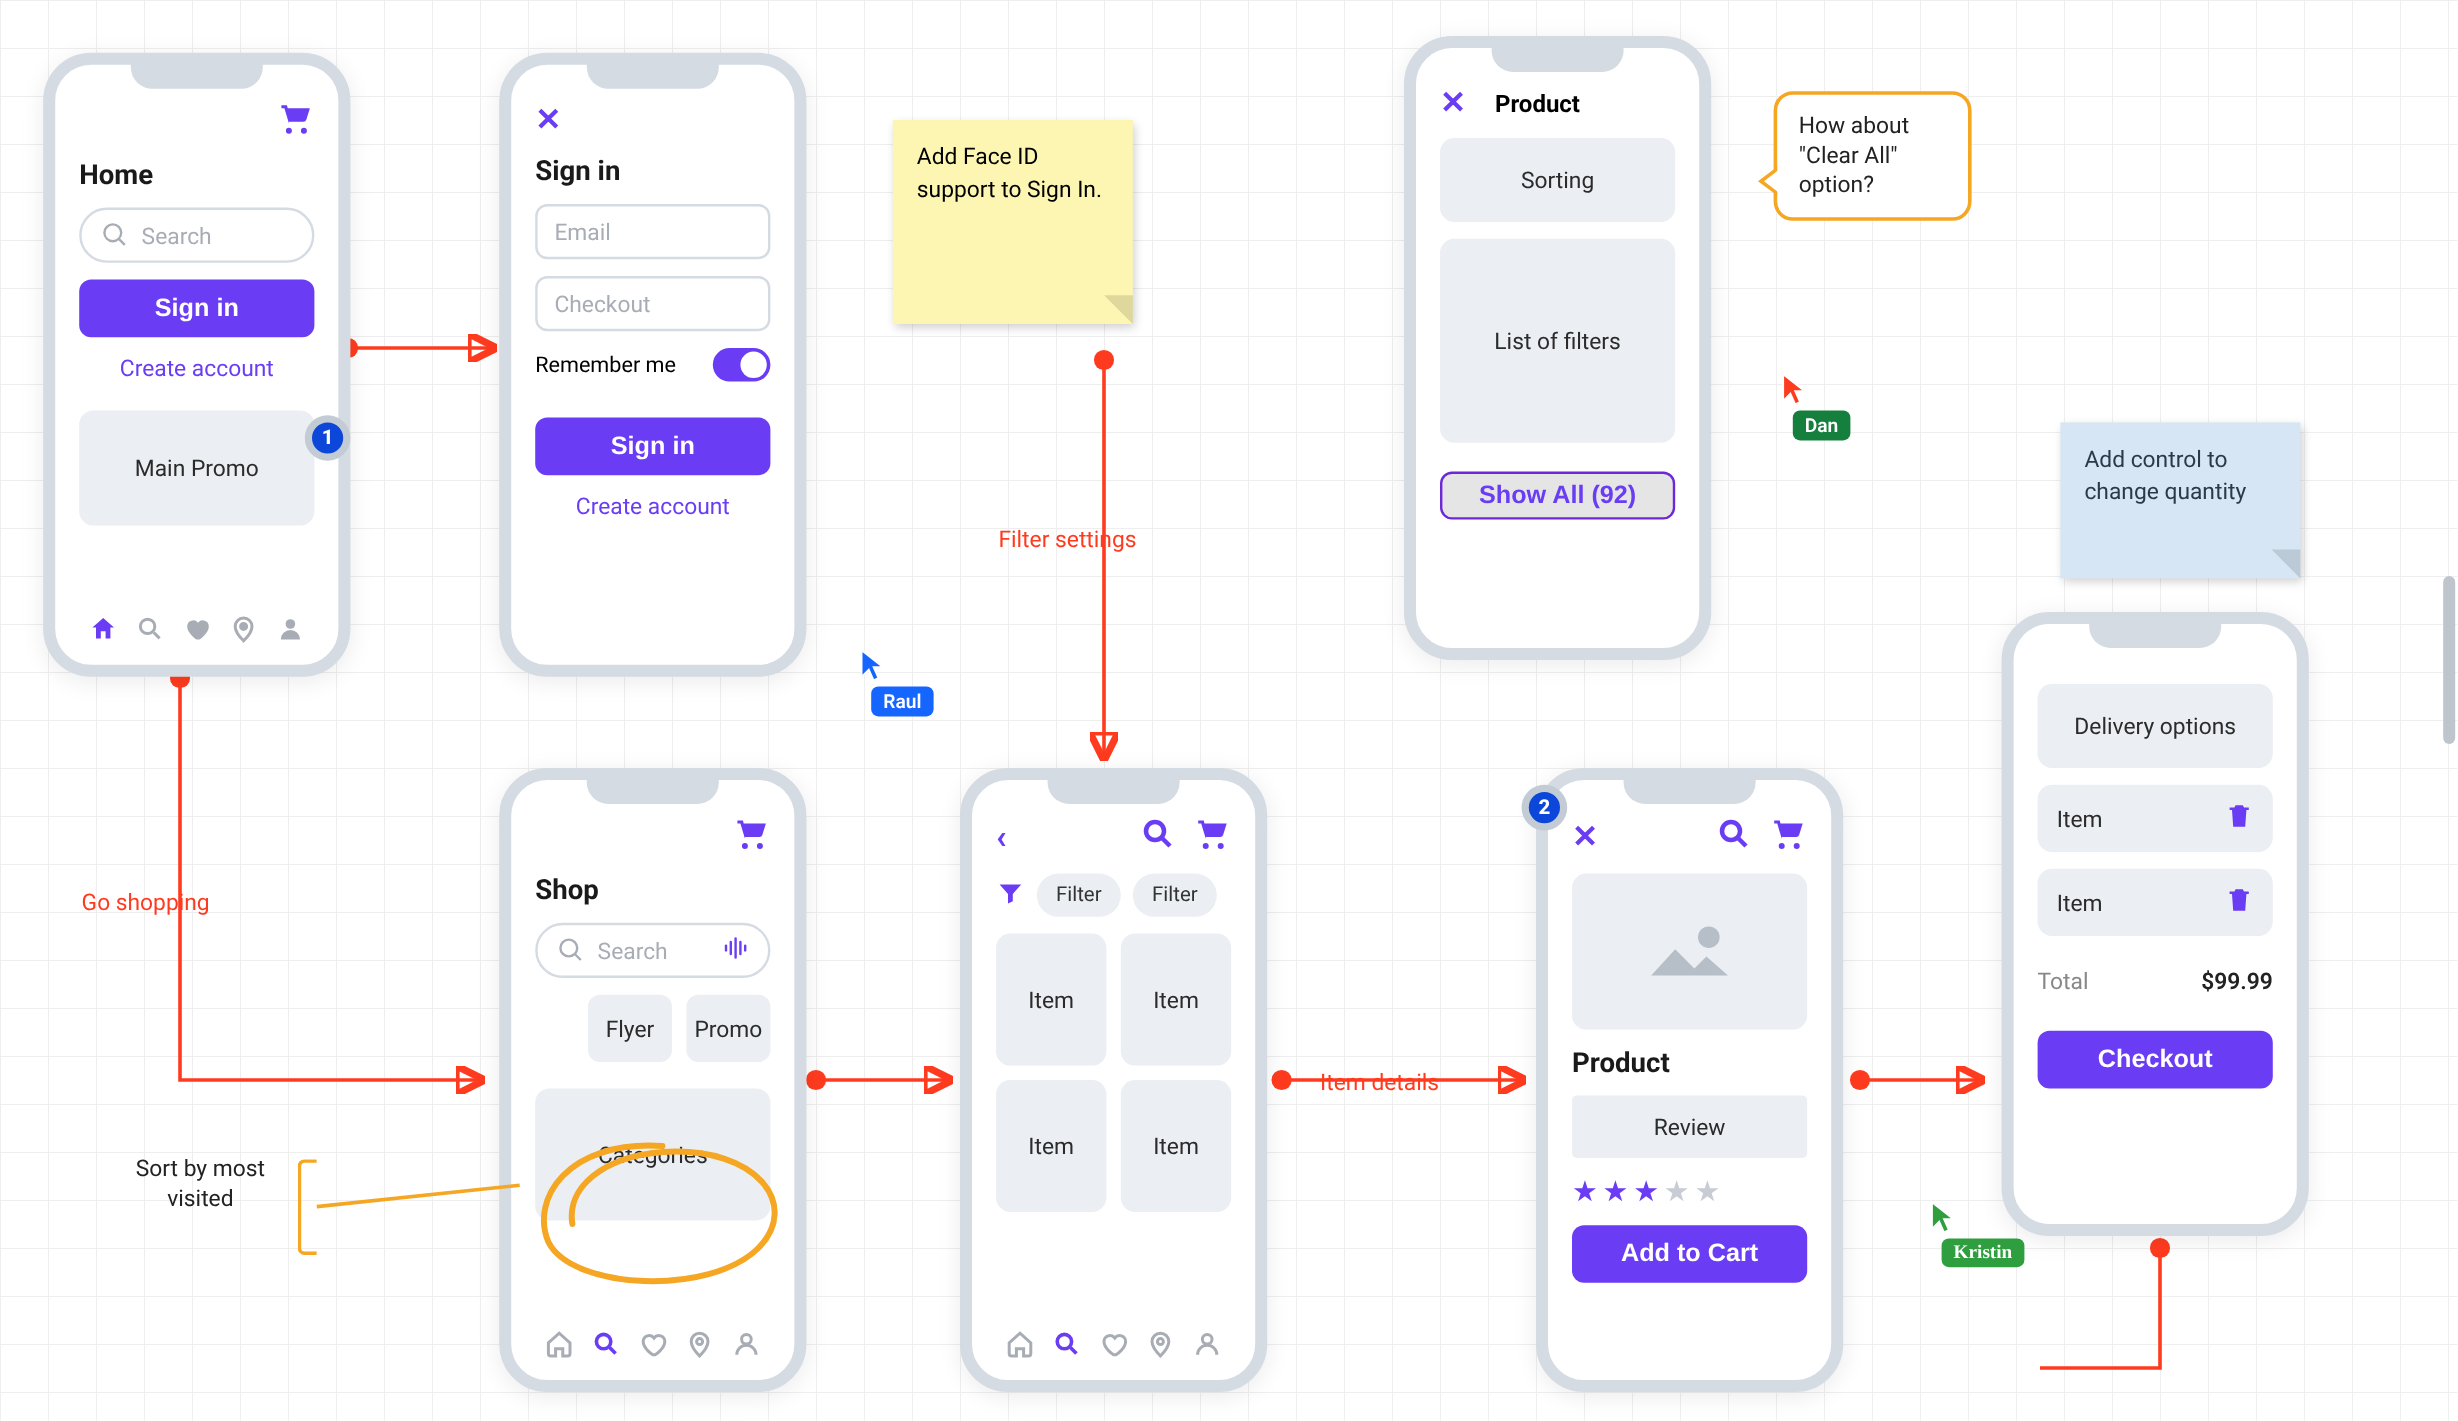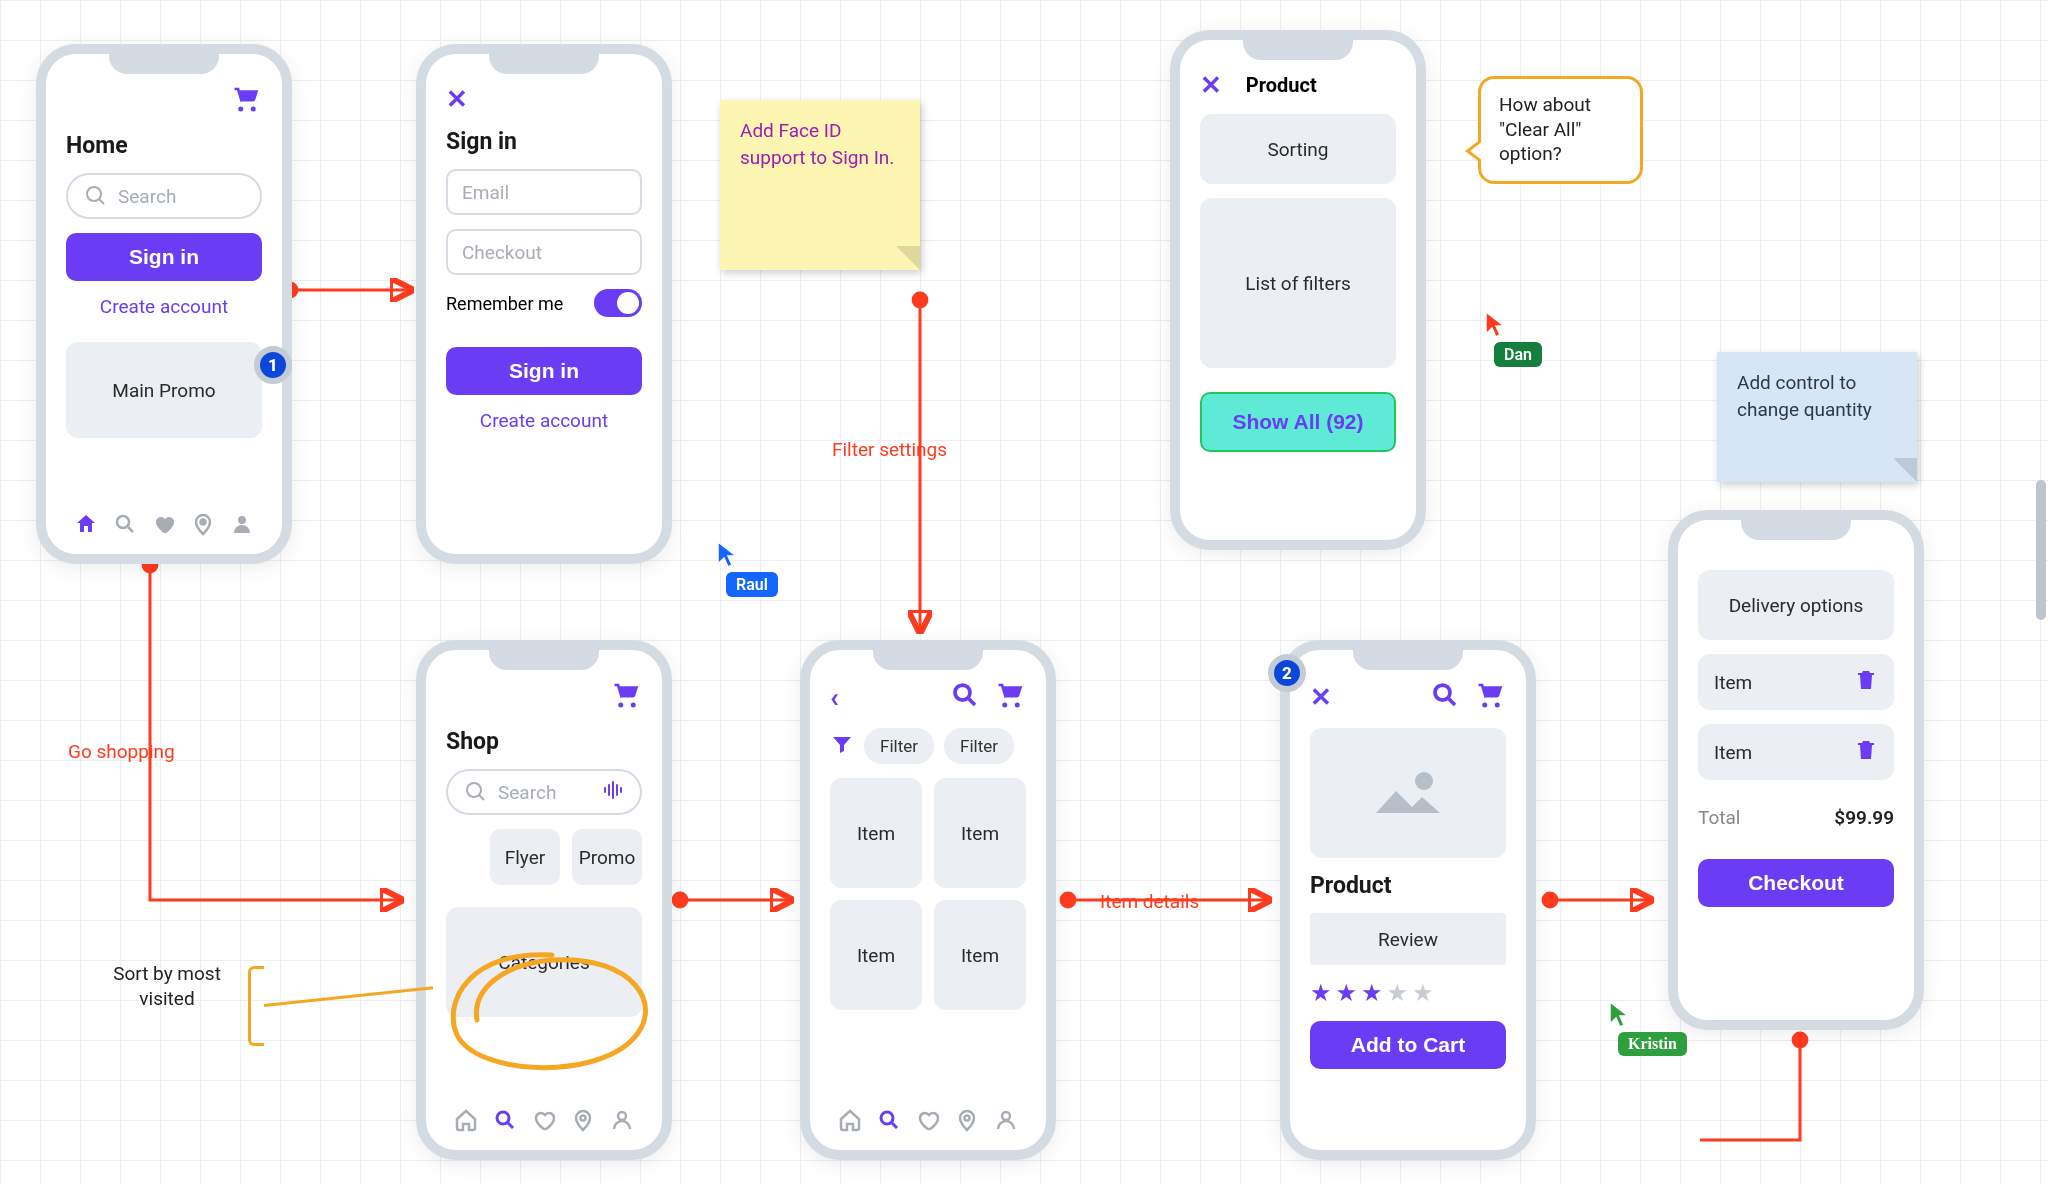--- a/index.html
+++ b/index.html
@@ -61,22 +61,22 @@
     border: 2px solid #d5dbe2; border-radius: 10px;
     height: 46px; display:flex; align-items:center;
     padding: 0 14px; color:#a8adb5; font-size: 19px;
   }
   .btn-primary {
     background:#6a3df5; color:#fff; border:none; border-radius:10px;
     height:48px; font-size:21px; font-weight:700; cursor:pointer;
     display:flex; align-items:center; justify-content:center;
   }
   .btn-outline {
-    background:#5eead4; color:#6a3df5; border:2px solid #22c55e; border-radius:10px;
-    height:60px; font-size:21px; font-weight:700; cursor:pointer;
+    background:#e5e5e5; color:#6a3df5; border:2px solid #6d28d9; border-radius:10px;
+    height:40px; font-size:21px; font-weight:700; cursor:pointer;
     display:flex; align-items:center; justify-content:center;
   }
   .link { color:#6a3df5; font-size:19px; text-align:center; cursor:pointer; }
   .gray-card {
     background:#ebeef2; border-radius:12px;
     display:flex; align-items:center; justify-content:center;
     color:#2b2b2b; font-size:19px;
   }
   .chip { background:#ebeef2; border-radius:999px; padding:8px 16px; font-size:17px; color:#333; cursor:pointer;}
   .close-x { color:#6a3df5; font-size:26px; font-weight:700; cursor:pointer; }
@@ -89,21 +89,21 @@
     content:""; position:absolute; right:3px; top:3px;
     width:22px; height:22px; background:#fff; border-radius:50%;
   }
 
   
   .sticky-yellow, .sticky-blue {
     position:absolute; width:200px; height:170px;
     padding:18px 20px; font-size:19px; line-height:1.4;
     box-shadow: 2px 3px 8px rgba(0,0,0,0.2);
   }
-  .sticky-yellow { background:#fdf6b2; color:#a21caf; }
+  .sticky-yellow { background:#fdf6b2; color:#000000;margin-left:24px; }
   .sticky-blue { background:#d6e6f5; color:#2a3a4a; height:130px; }
   .sticky-yellow::after, .sticky-blue::after {
     content:""; position:absolute; right:0; bottom:0;
     width:0; height:0;
     border-left:24px solid transparent;
     border-top:24px solid rgba(0,0,0,0.12);
   }
 
   
   .bubble {

